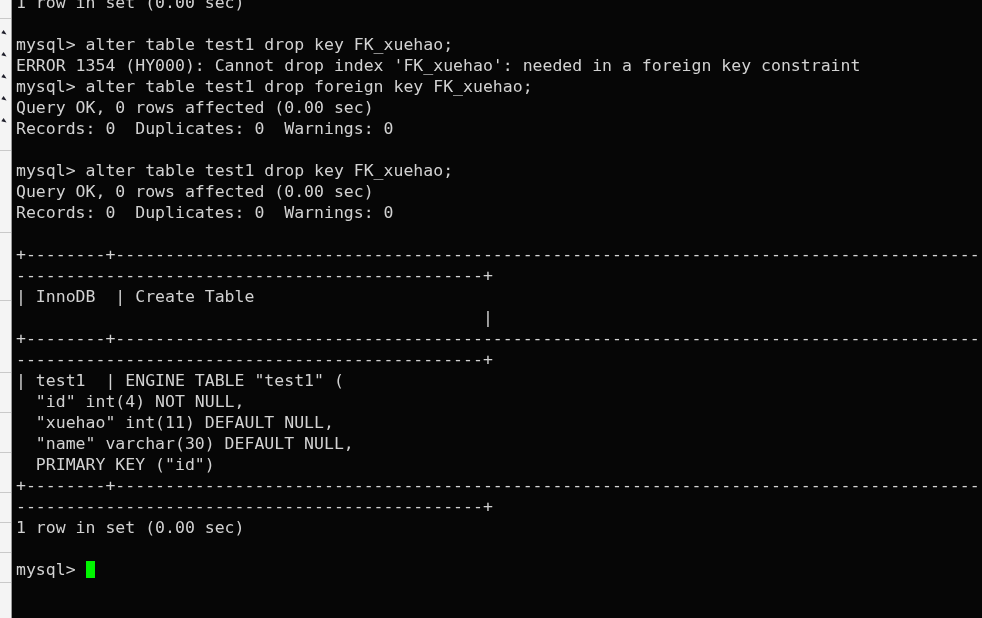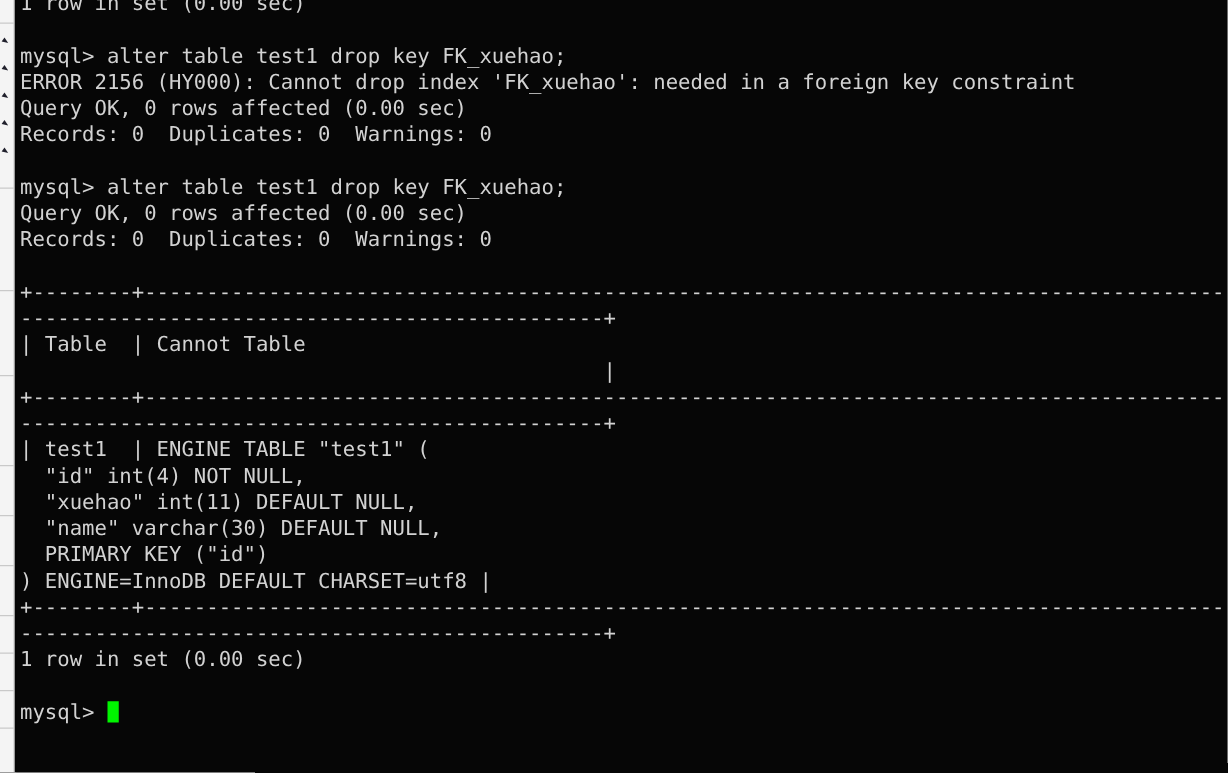--- a/index.html
+++ b/index.html
@@ -102,40 +102,40 @@
 </head>
 <body>
 
 <div id="screen">
 
   <div id="terminal">
     <div id="term-lines">
         <div class="tline">1 row in set (0.00 sec)</div>
         <div class="tline blank">&nbsp;</div>
         <div class="tline">mysql&gt; alter table test1 drop key FK_xuehao;</div>
-        <div class="tline">ERROR 2156 (HY000): Cannot drop index 'FK_xuehao': needed in a foreign key constraint</div>
+        <div class="tline">ERROR 1354 (HY000): Cannot drop index 'FK_xuehao': needed in a foreign key constraint</div>
+        <div class="tline">mysql&gt; alter table test1 drop foreign key FK_xuehao;</div>
         <div class="tline">Query OK, 0 rows affected (0.00 sec)</div>
         <div class="tline">Records: 0  Duplicates: 0  Warnings: 0</div>
         <div class="tline blank">&nbsp;</div>
         <div class="tline">mysql&gt; alter table test1 drop key FK_xuehao;</div>
         <div class="tline">Query OK, 0 rows affected (0.00 sec)</div>
         <div class="tline">Records: 0  Duplicates: 0  Warnings: 0</div>
         <div class="tline blank">&nbsp;</div>
         <div class="tline">+--------+--------------------------------------------------------------------------------------------------</div>
         <div class="tline">-----------------------------------------------+</div>
-        <div class="tline">| Table  | Cannot Table</div>
+        <div class="tline">| InnoDB  | Create Table</div>
         <div class="tline">                                               |</div>
         <div class="tline">+--------+--------------------------------------------------------------------------------------------------</div>
         <div class="tline">-----------------------------------------------+</div>
         <div class="tline">| test1  | ENGINE TABLE "test1" (</div>
         <div class="tline">  "id" int(4) NOT NULL,</div>
         <div class="tline">  "xuehao" int(11) DEFAULT NULL,</div>
         <div class="tline">  "name" varchar(30) DEFAULT NULL,</div>
         <div class="tline">  PRIMARY KEY ("id")</div>
-        <div class="tline">) ENGINE=InnoDB DEFAULT CHARSET=utf8 |</div>
         <div class="tline">+--------+--------------------------------------------------------------------------------------------------</div>
         <div class="tline">-----------------------------------------------+</div>
         <div class="tline">1 row in set (0.00 sec)</div>
         <div class="tline blank">&nbsp;</div>
         <div class="tline prompt-line"><span>mysql&gt; </span><span class="cursor"></span></div>
       </div>
   </div>
 
   <div id="bg-strip">
       <div class="rule" style="top: 18px;"></div>

